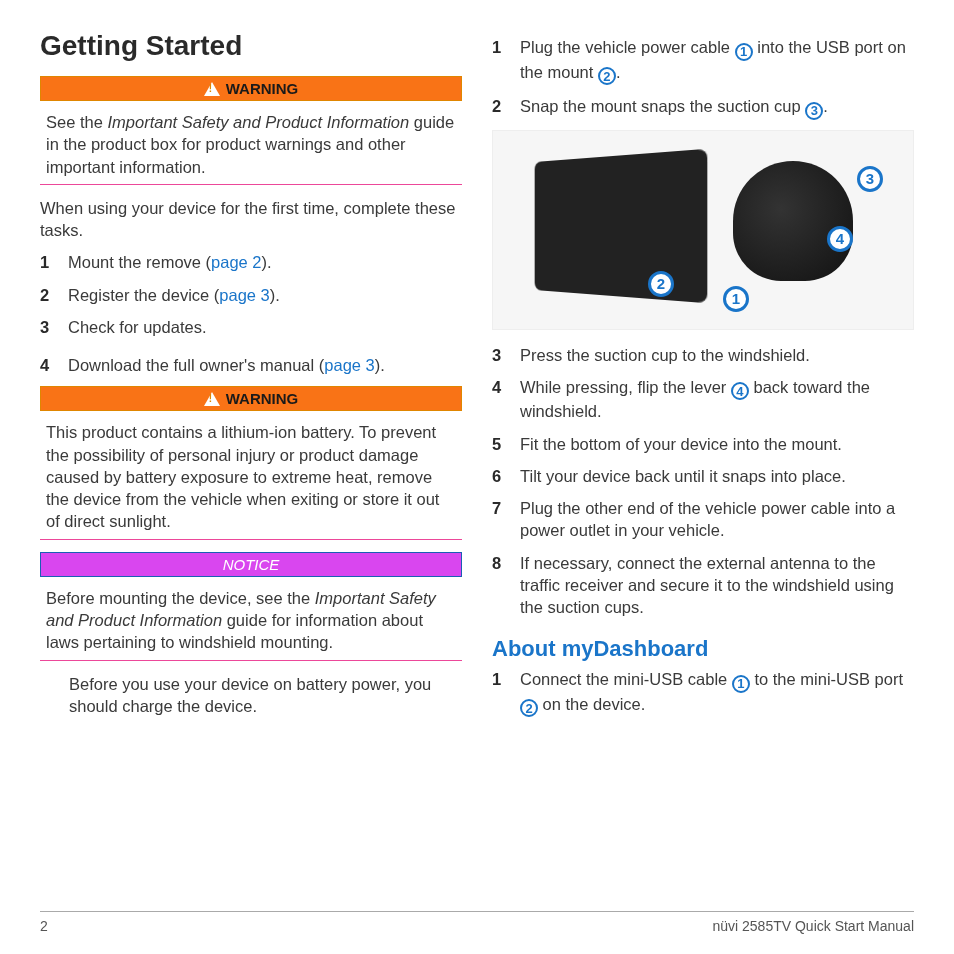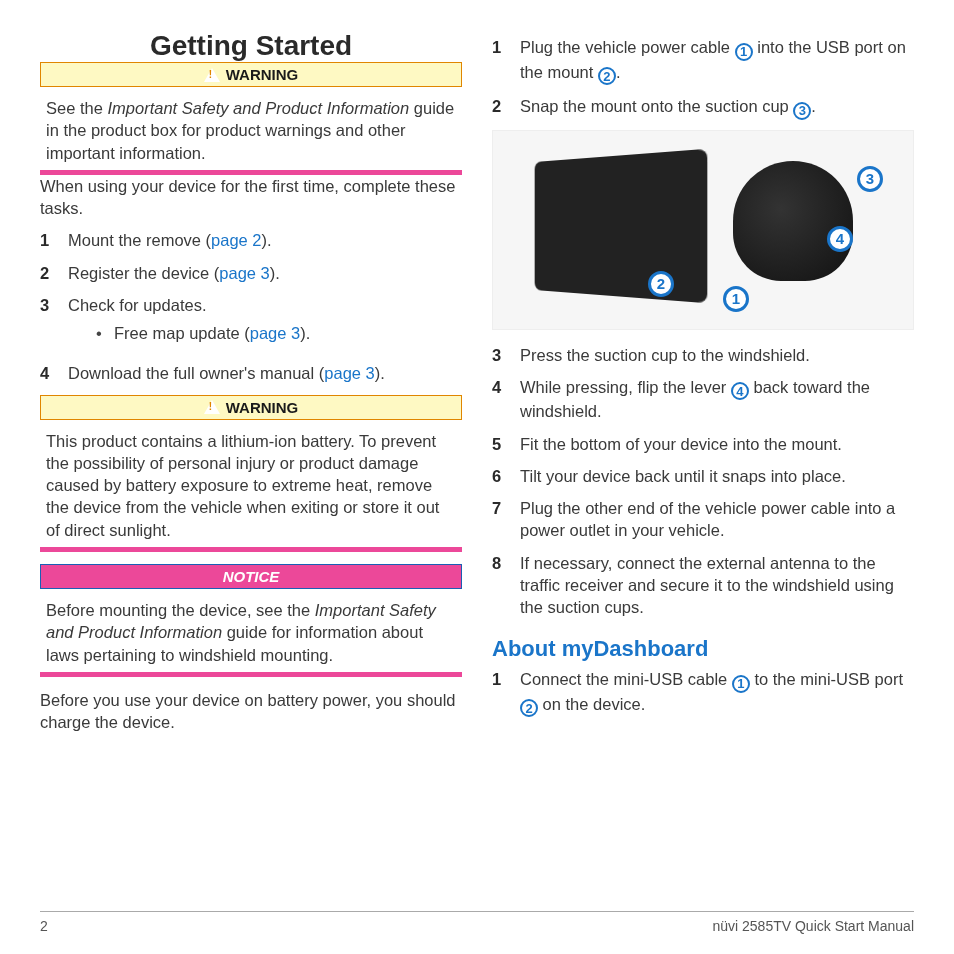--- a/index.html
+++ b/index.html
@@ -15,22 +15,23 @@
   .columns {
     display: flex;
     gap: 30px;
     height: 870px;
   }
   .col { flex: 1; }
 
   h1 {
     font-size: 28px;
     font-weight: bold;
-    text-align: center;
+    text-align: left;
     color: #2a2a2a;
+    margin-bottom: 14px;
   }
   h2 {
     font-size: 22px;
     font-weight: bold;
     color: #1a75c9;
     margin-top: 18px;
     margin-bottom: 6px;
   }
   h3 {
     font-size: 18px;
@@ -41,21 +42,21 @@
   }
 
   p { font-size: 16.5px; line-height: 1.35; color: #3a3a3a; margin-bottom: 10px; }
   .em { font-style: italic; }
 
   .warn-box {
     border: 1px solid #e08600;
     margin-bottom: 6px;
   }
   .warn-head {
-    background: #fef9c3;
+    background: #f97316;
     color: #1a1a1a;
     font-weight: bold;
     font-size: 15px;
     padding: 3px 0;
     text-align: right;
     display: flex;
     align-items: center;
     justify-content: center;
     gap: 6px;
   }
@@ -76,35 +77,35 @@
     color: #e08600;
     font-weight: bold;
   }
 
   .notice-box {
     border: 1px solid #1a5fb4;
     margin-bottom: 6px;
     margin-top: 12px;
   }
   .notice-head {
-    background: #ec4899;
+    background: #d946ef;
     color: #fff;
-    font-weight: bold;
+    font-weight: normal;
     font-style: italic;
     font-size: 15px;
     padding: 3px 0;
     text-align: center;
   }
 
   .boxed-text {
     padding: 4px 6px 6px 6px;
     font-size: 16.5px;
     line-height: 1.35;
     color: #3a3a3a;
-    border-bottom: 5px solid #ec4899;
+    border-bottom: 1px solid #ec4899;
   }
 
   ol.numlist {
     list-style: none;
     padding-left: 0;
     margin-bottom: 10px;
   }
   ol.numlist > li {
     display: flex;
     gap: 14px;
@@ -213,37 +214,36 @@
     <div class="warn-box">
       <div class="warn-head">
         <span class="warn-tri"></span>
         <span>WARNING</span>
       </div>
     </div>
     <div class="boxed-text">
       <span>See the </span><span class="em">Important Safety and Product Information</span><span> guide in the product box for product warnings and other important information.</span>
     </div>
 
-    <p style="margin-top:0;">When using your device for the first time, complete these tasks.</p>
+    <p style="margin-top:12px;">When using your device for the first time, complete these tasks.</p>
 
     <ol class="numlist">
       <li>
           <span class="num">1</span>
           <span class="txt"><span>Mount the remove (</span><span class="link">page 2</span><span>).</span></span>
         </li>
       <li>
           <span class="num">2</span>
           <span class="txt"><span>Register the device (</span><span class="link">page 3</span><span>).</span></span>
         </li>
       <li>
           <span class="num">3</span>
           <span class="txt">
         <span>Check for updates.</span>
         <ul class="bullets">
-          <li><span>Free map update (</span><span class="link">page 3</span><span>).</span></li>
         </ul>
       </span>
         </li>
       <li>
           <span class="num">4</span>
           <span class="txt"><span>Download the full owner's manual (</span><span class="link">page 3</span><span>).</span></span>
         </li>
     </ol>
 
 
@@ -255,32 +255,32 @@
     </div>
     <div class="boxed-text">This product contains a lithium-ion battery. To prevent the possibility of personal injury or product damage caused by battery exposure to extreme heat, remove the device from the vehicle when exiting or store it out of direct sunlight.</div>
 
     <div class="notice-box">
       <div class="notice-head">NOTICE</div>
     </div>
     <div class="boxed-text">
       <span>Before mounting the device, see the </span><span class="em">Important Safety and Product Information</span><span> guide for information about laws pertaining to windshield mounting.</span>
     </div>
 
-    <p style="margin-top:12px;">Before you use your device on battery power, you should charge the device.</p>
+    <p style="margin-top:12px;margin-left:29px;">Before you use your device on battery power, you should charge the device.</p>
   </div>
 
   <div class="col">
     <ol class="numlist" style="margin-top:6px;">
       <li>
           <span class="num">1</span>
           <span class="txt"><span>Plug the vehicle power cable </span><span class="inline-badge">1</span><span> into the USB port on the mount </span><span class="inline-badge">2</span><span>.</span></span>
         </li>
       <li>
           <span class="num">2</span>
-          <span class="txt"><span>Snap the mount onto the suction cup </span><span class="inline-badge">3</span><span>.</span></span>
+          <span class="txt"><span>Snap the mount snaps the suction cup </span><span class="inline-badge">3</span><span>.</span></span>
         </li>
     </ol>
 
     <div class="diagram">
       <div class="shape-dev"></div>
       <div class="shape-mount"></div>
       <div class="diag-badge" style="left:230px; top:155px;">1</div>
       <div class="diag-badge" style="left:155px; top:140px;">2</div>
       <div class="diag-badge" style="right:30px; top:35px;">3</div>
       <div class="diag-badge" style="right:60px; top:95px;">4</div>

